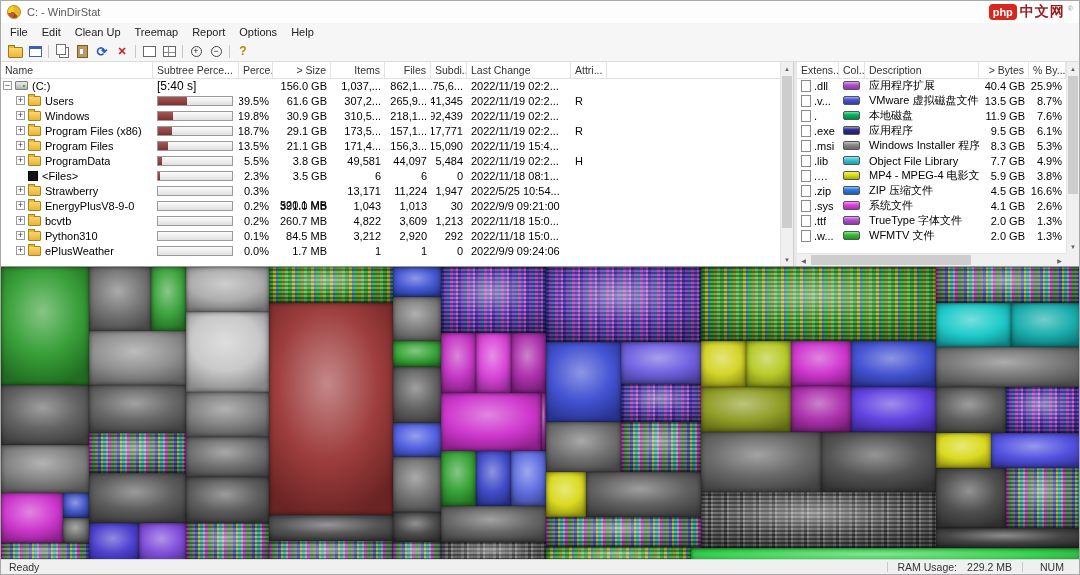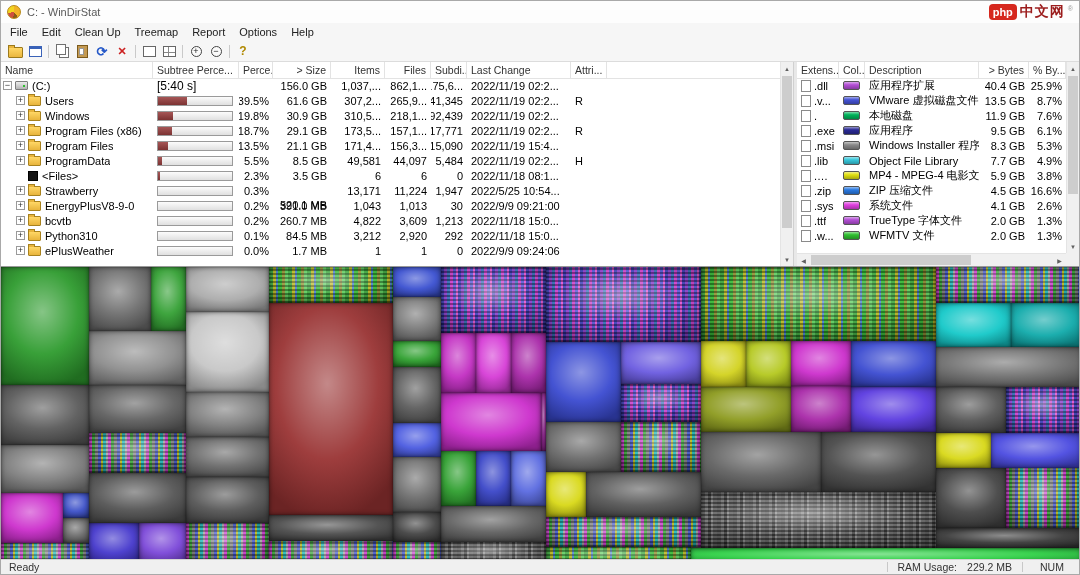--- a/index.html
+++ b/index.html
@@ -301,21 +301,21 @@
               <span class="expander">+</span>
               <span class="fs-icon folder-icon"></span>
               <span class="row-label">ProgramData</span>
             </span>
             <span class="cell" style="width: 86px;">
               <span class="bar-wrap">
                 <span class="bar-fill" style="width: 5.5%;"></span>
               </span>
             </span>
             <span class="cell num" style="width: 34px;">5.5%</span>
-            <span class="cell num" style="width: 58px;">8.5 GB</span>
+            <span class="cell num" style="width: 58px;">3.8 GB</span>
             <span class="cell num" style="width: 54px;">49,581</span>
             <span class="cell num" style="width: 46px;">44,097</span>
             <span class="cell num" style="width: 36px;">5,484</span>
             <span class="cell" style="width: 104px;">2022/11/19 02:2...</span>
             <span class="cell" style="width: 36px;">H</span>
           </div>
           <div class="tree-row">
             <span class="cell name-cell" style="width: 152px;">
               <span class="indent"></span>
               <span class="expander-space"></span>

